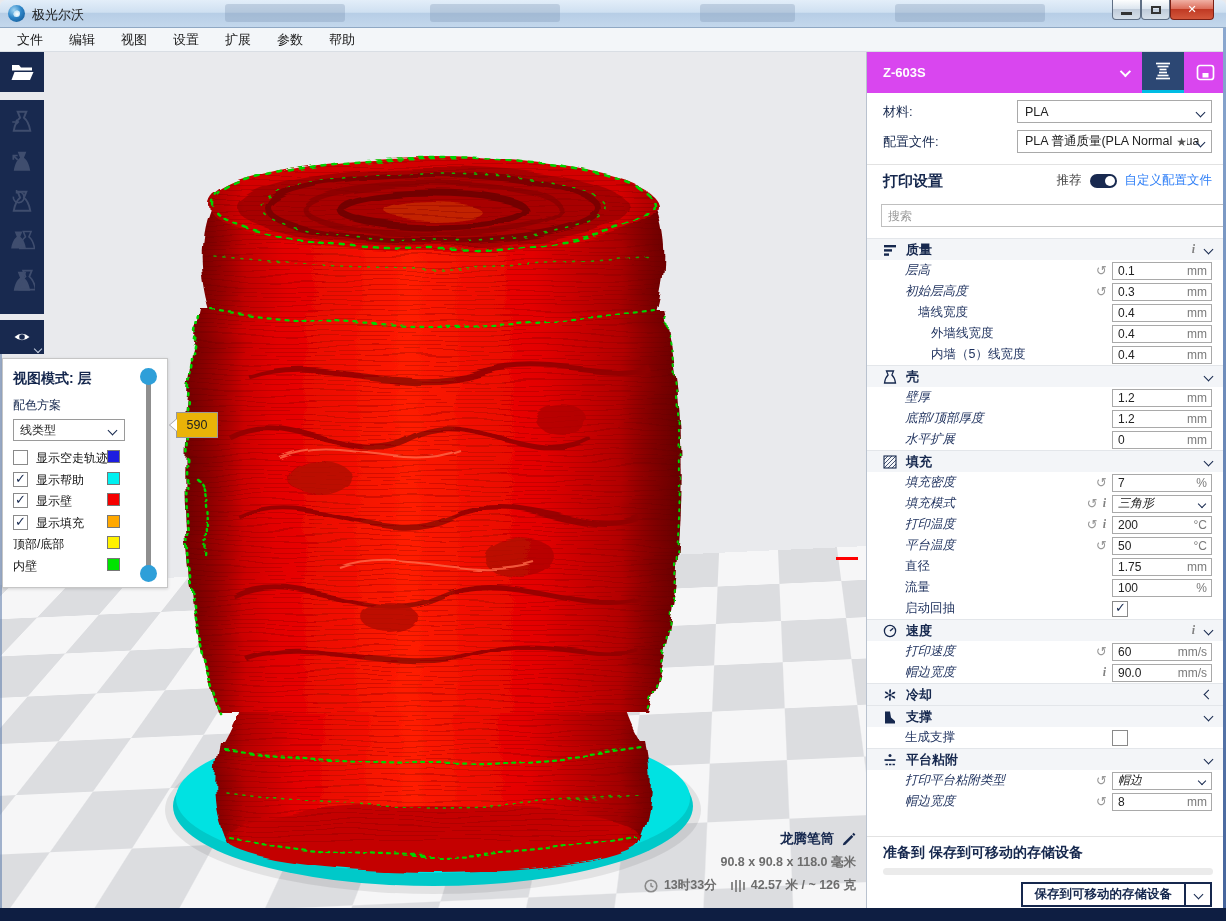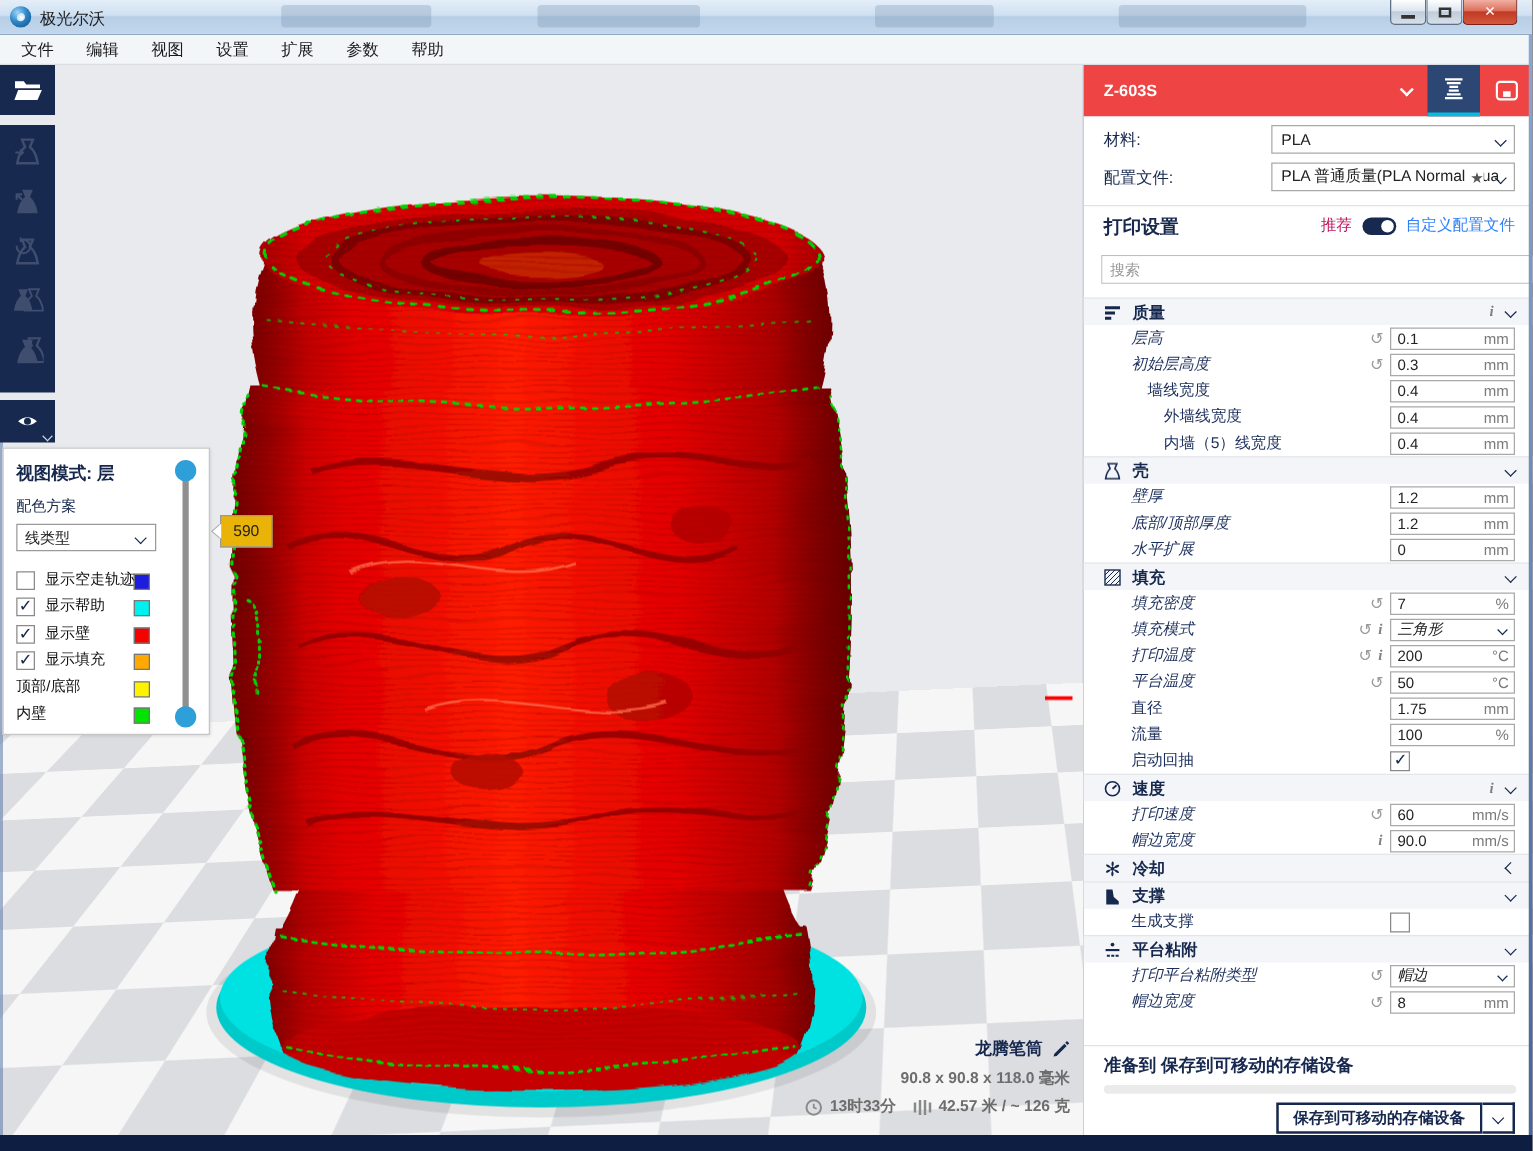--- a/index.html
+++ b/index.html
@@ -50,21 +50,21 @@
 
   
   .view-panel { position:absolute; left:2px; top:306px; width:166px; height:230px; background:#fff;
     border:1px solid #c6c6c6; box-shadow:0 1px 3px rgba(0,0,0,.15); z-index:25; }
   .vp-title { font-size:14px; font-weight:bold; color:#16284e; margin:11px 0 0 10px; }
   .vp-scheme { font-size:12px; color:#16284e; margin:9px 0 0 10px; }
   .vp-select { position:relative; margin:5px 0 0 10px; width:112px; height:22px; border:1px solid #9a9a9a;
     font-size:12px; color:#222; display:flex; align-items:center; padding-left:6px; background:#fff; }
   .vp-select .chev { position:absolute; right:8px; top:7px; }
   .vp-opts { margin-top:9px; }
-  .vp-row { position:relative; height:21.5px; display:flex; align-items:flex-end; padding-left:10px; }
+  .vp-row { position:relative; height:21.5px; display:flex; align-items:flex-start; padding-left:10px; }
   .cb { width:15px; height:15px; border:1px solid #8a8a8a; background:#fff; position:relative; flex:none; }
   .cb.checked::after { content:"\2713"; position:absolute; left:1px; top:-2px; font-size:13px; font-weight:bold; color:#16284e; }
   .vp-label { font-size:12px; color:#111; margin-left:8px; }
   .vp-label.nobox { margin-left:0; }
   .swatch { position:absolute; left:104px; width:13px; height:13px; border:1px solid #777; }
   .vp-slider-track { position:absolute; left:143px; top:16px; width:5px; height:200px; background:#8f8f8f; border-radius:3px; }
   .vp-handle { position:absolute; left:137px; width:17px; height:17px; border-radius:50%; background:#2e9fd9; }
   .vp-handle.top { top:9px; } .vp-handle.bottom { top:206px; }
   .layer-tip { position:absolute; left:176px; top:312px; width:42px; height:26px; background:#eab308; border:1px solid #999;
     display:flex; align-items:center; justify-content:center; font-size:12.5px; color:#222; z-index:26;margin-top:48px; }
@@ -81,38 +81,38 @@
   .spool i { display:block; width:2px; background:#8a8a8a; }
 
   
   .brand { position:absolute; left:14px; bottom:2px; display:flex; align-items:center; gap:5px; z-index:24; }
   .brand-tri { width:0; height:0; border-left:11px solid transparent; border-right:11px solid transparent; border-bottom:20px solid #2e9fd9; transform:skewX(-12deg); }
   .brand-name { font-size:12.5px; font-weight:bold; color:#e8392b; line-height:12px; }
   .brand-sub { font-size:7px; letter-spacing:2.5px; color:#2e9fd9; font-weight:bold; }
 
   
   .rpanel { position:absolute; left:866px; top:52px; width:360px; height:856px; background:#fff; border-left:1px solid #b9c2cf; z-index:30; }
-  .rp-header { position:absolute; left:0; top:0; width:100%; height:41px; background:#ef4444; display:flex; align-items:center;text-align:right; }
+  .rp-header { position:absolute; left:0; top:0; width:100%; height:41px; background:#d946ef; display:flex; align-items:center;text-align:right; }
   .rp-printer { font-size:13px; font-weight:bold; color:#fff; margin-left:16px; }
   .rp-head-chev { margin-left:auto; margin-right:14px; width:8px; height:8px; border-right:2px solid #fff; border-bottom:2px solid #fff; transform:rotate(45deg) translateY(-2px); }
   .rp-iconbtn { width:42px; height:41px; display:flex; align-items:center; justify-content:center; flex:none; }
   .rp-iconbtn.active { background:#2c4773; border-bottom:3px solid #00bde4; }
   .rp-row { position:absolute; left:0; width:100%; display:flex; align-items:center; }
   .rp-label { font-size:13px; color:#16284e; margin-left:16px; }
   .rp-select { position:absolute; left:150px; right:14px; height:23px; border:1px solid #a9a9a9; background:#fff;
     font-size:12.5px; color:#222; display:flex; align-items:center; padding:0 22px 0 7px; white-space:nowrap; overflow:hidden; }
   .rp-select .chev { position:absolute; right:7px; top:8px; }
   .rp-select .star { position:absolute; right:24px; color:#555; font-size:12px; background:#fff; }
   .chev { display:inline-block; width:7px; height:7px; border-right:1.8px solid #16284e; border-bottom:1.8px solid #16284e; transform:rotate(45deg); }
   .chev.left { transform:rotate(135deg); }
   .rp-divider { position:absolute; left:0; top:112px; width:100%; border-top:1px solid #e2e2e2; }
   .ps-head { position:absolute; left:0; top:120px; width:100%; height:28px; display:flex; align-items:flex-start; }
   .ps-title { font-size:15px; font-weight:bold; color:#16284e; margin-left:16px; }
   .ps-right { margin-left:auto; margin-right:14px; display:flex; align-items:center; gap:8px; }
-  .ps-reco { font-size:12.5px; color:#be185d;font-family:Liberation Serif, serif; }
+  .ps-reco { font-size:12.5px; color:#404040;font-family:Liberation Serif, serif; }
   .toggle { width:27px; height:14px; border-radius:8px; background:#18294f; position:relative; }
   .toggle::after { content:""; position:absolute; right:2px; top:2px; width:10px; height:10px; border-radius:50%; background:#fff; }
   .ps-link { font-size:12.5px; color:#2f7ff7; }
   .search-box { position:absolute; left:14px; top:152px; width:376px; height:23px; border:1px solid #bfbfbf; }
   .search-box input { width:100%; height:100%; border:none; outline:none; font-size:12px; color:#333; padding:0 6px;
     font-family:"Liberation Sans","DejaVu Sans",sans-serif; }
   .search-box input::placeholder { color:#9a9a9a; }
 
   .settings { position:absolute; left:0; top:186px; width:100%; }
   .scat { height:22px; display:flex; align-items:center; background:#f3f5f8; border-top:1px solid #e3e6ea; padding:0 14px 0 16px; }

